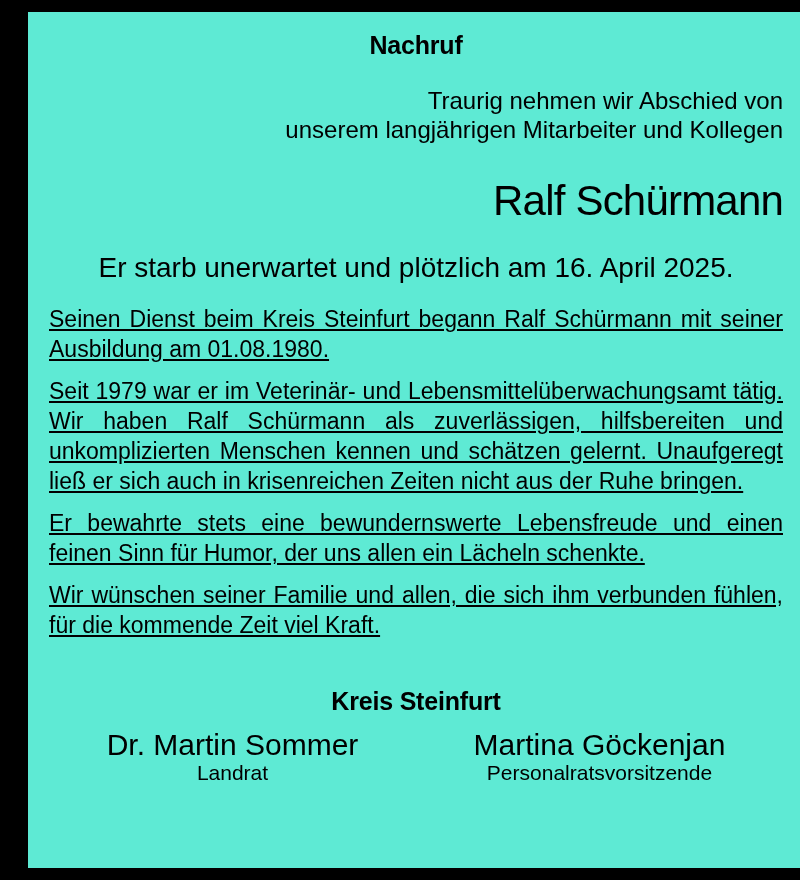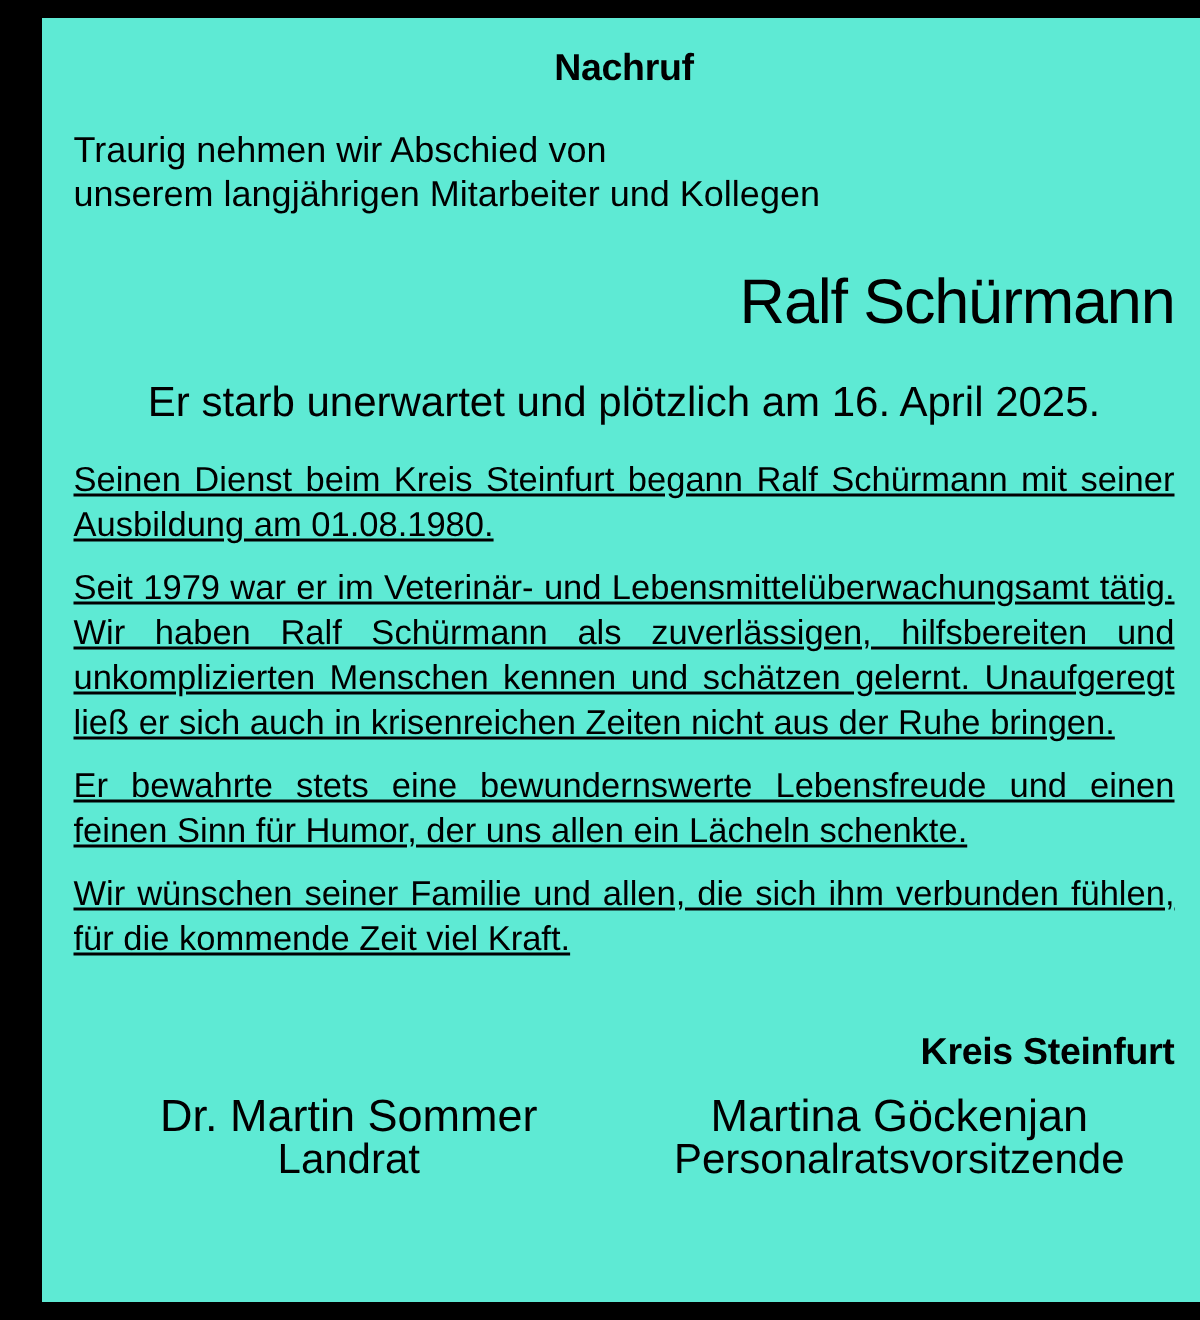--- a/index.html
+++ b/index.html
@@ -30,21 +30,21 @@
     text-align: center;
     font-weight: bold;
     font-size: 25px;
     line-height: 30px;
     color: #000000;
     margin-top: 18px;
     letter-spacing: -0.2px;
   }
 
   .intro-block {
-    text-align: left;
+    text-align: right;
     font-size: 24px;
     line-height: 29px;
     color: #000000;
     margin-top: 26px;
   }
   .intro-line {
     display: block;
     white-space: nowrap;
   }
 
@@ -80,21 +80,21 @@
     hyphens: none;
   }
   .body-paragraph:last-child {
     margin-bottom: 12px;
   }
 
   .signature-block {
     margin-top: 46px;
   }
   .org-name {
-    text-align: right;
+    text-align: center;
     font-weight: bold;
     font-size: 25px;
     line-height: 30px;
     color: #000000;
     letter-spacing: -0.2px;
   }
   .signatory-row {
     display: flex;
     margin-top: 14px;
   }
@@ -103,21 +103,21 @@
     text-align: center;
   }
   .signatory-name {
     display: block;
     font-size: 30px;
     line-height: 29px;
     color: #000000;
   }
   .signatory-title {
     display: block;
-    font-size: 28px;
+    font-size: 21px;
     line-height: 27px;
     color: #000000;
   }
 </style>
 </head>
 <body>
 
 <div class="notice-card">
 
   <div class="notice-title">Nachruf</div>

